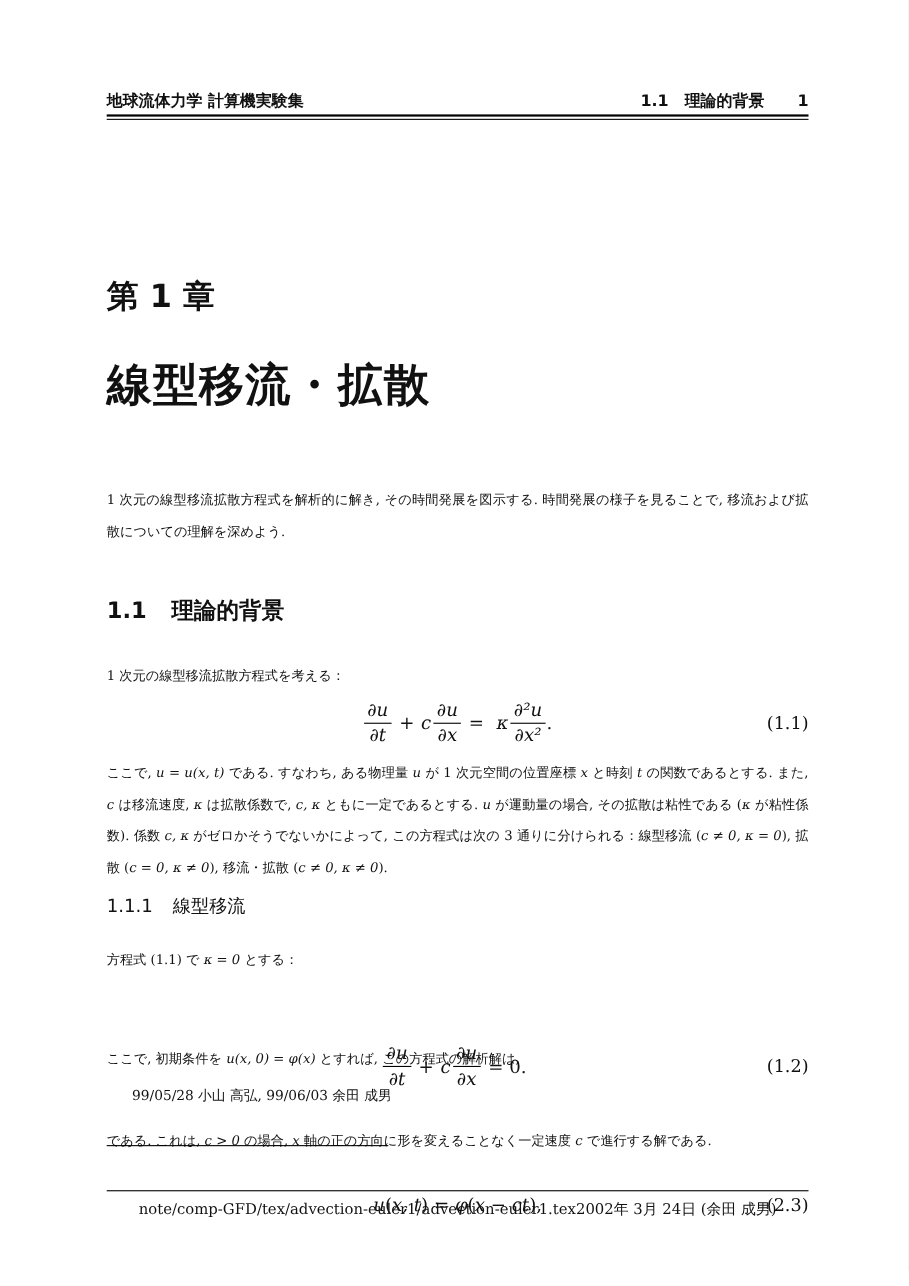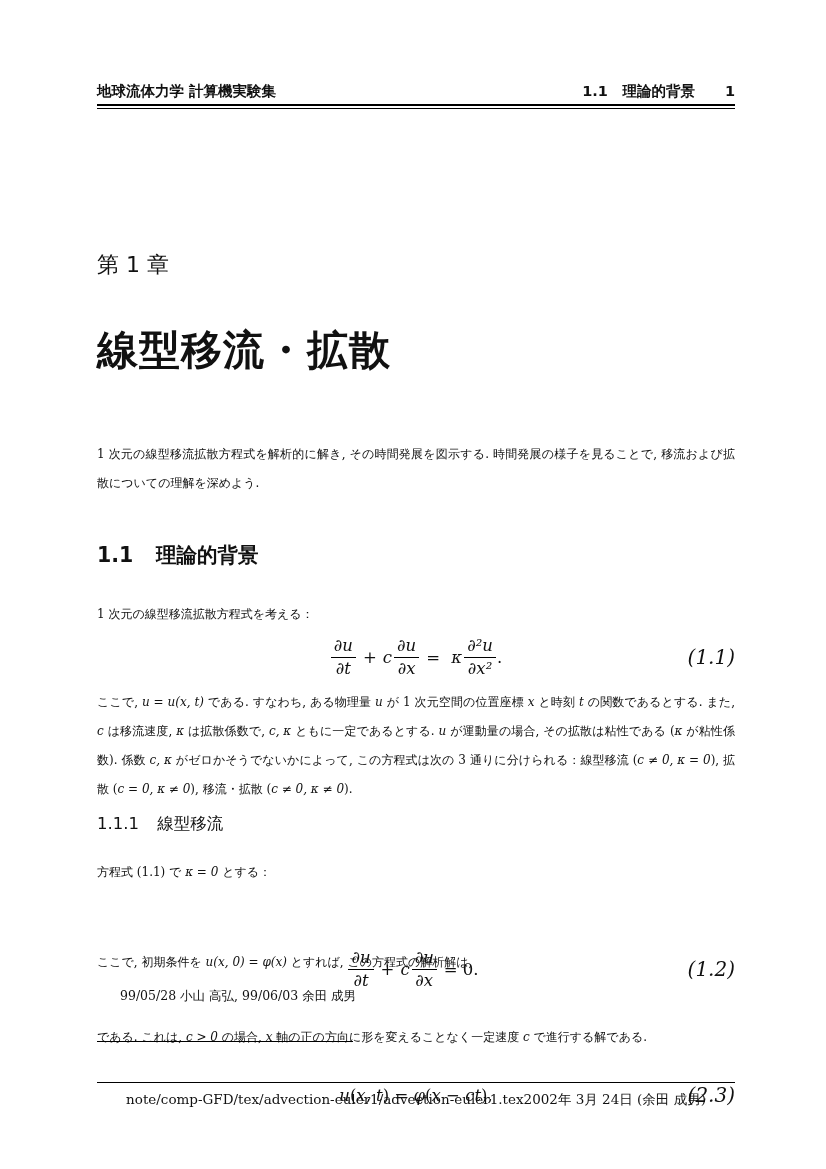--- a/index.html
+++ b/index.html
@@ -19,40 +19,40 @@
   
   .hdr {
     display: flex; justify-content: space-between; align-items: baseline;
     font-family: "DejaVu Sans", "Liberation Sans", sans-serif;
     font-weight: bold; font-size: 14.5px;
   }
   .hdr-right { display: flex; align-items: baseline; gap: 30px; }
   .rule-double { border-top: 2px solid #000; border-bottom: 1px solid #000; height: 5px; }
 
   
-  .chapter-label { font-family: "DejaVu Sans","Liberation Sans",sans-serif; font-weight: normal; font-size: 22px; }
+  .chapter-label { font-family: "DejaVu Sans","Liberation Sans",sans-serif; font-weight: bold; font-size: 29px; }
   .chapter-title { font-family: "DejaVu Sans","Liberation Sans",sans-serif; font-weight: bold; font-size: 41px; letter-spacing: 1px; }
   .sec-h { font-family: "DejaVu Sans","Liberation Sans",sans-serif; font-weight: bold; font-size: 20.5px; }
   .subsec-h { font-family: "DejaVu Sans","Liberation Sans",sans-serif; font-weight: normal; font-size: 16.5px; }
   .sec-h .num, .subsec-h .num { margin-right: 1.1em; }
 
   
   .para { font-size: 12px; line-height: 29px; text-align: justify; }
   .m { font-style: italic; font-family: "DejaVu Serif","Liberation Serif",serif; }
 
   
   .eq { height: 54px; display: flex; align-items: center; justify-content: center; font-size: 16.5px; }
   .eq-inline { height: 30px; }
   .eqbody { display: inline-flex; align-items: center; white-space: pre; }
   .frac { display: inline-flex; flex-direction: column; text-align: center; vertical-align: middle; font-style: italic; margin: 0 1px; }
   .frac .num { border-bottom: 1px solid #000; padding: 0 3px 2px; line-height: 1.05; }
   .frac .den { padding-top: 2px; line-height: 1.05; }
   .op { margin: 0 6px; }
   .coef { font-style: italic; margin-right: 1px; }
-  .eqtag { position: absolute; right: 0; top: 50%; transform: translateY(-50%); font-size: 20px; font-style: italic; }
+  .eqtag { position: absolute; right: 0; top: 50%; transform: translateY(-50%); font-size: 16px; }
   .eqwrap { position: relative; }
 
   
   .fn-rule { border-top: 1px solid #000; width: 256px; }
   .footnote { font-size: 12.5px; padding-left: 23px; }
   .ftr-rule { border-top: 1px solid #000; }
   .ftr { display: flex; justify-content: center; align-items: baseline; font-size: 13.5px; }
 </style>
 </head>
 <body>

